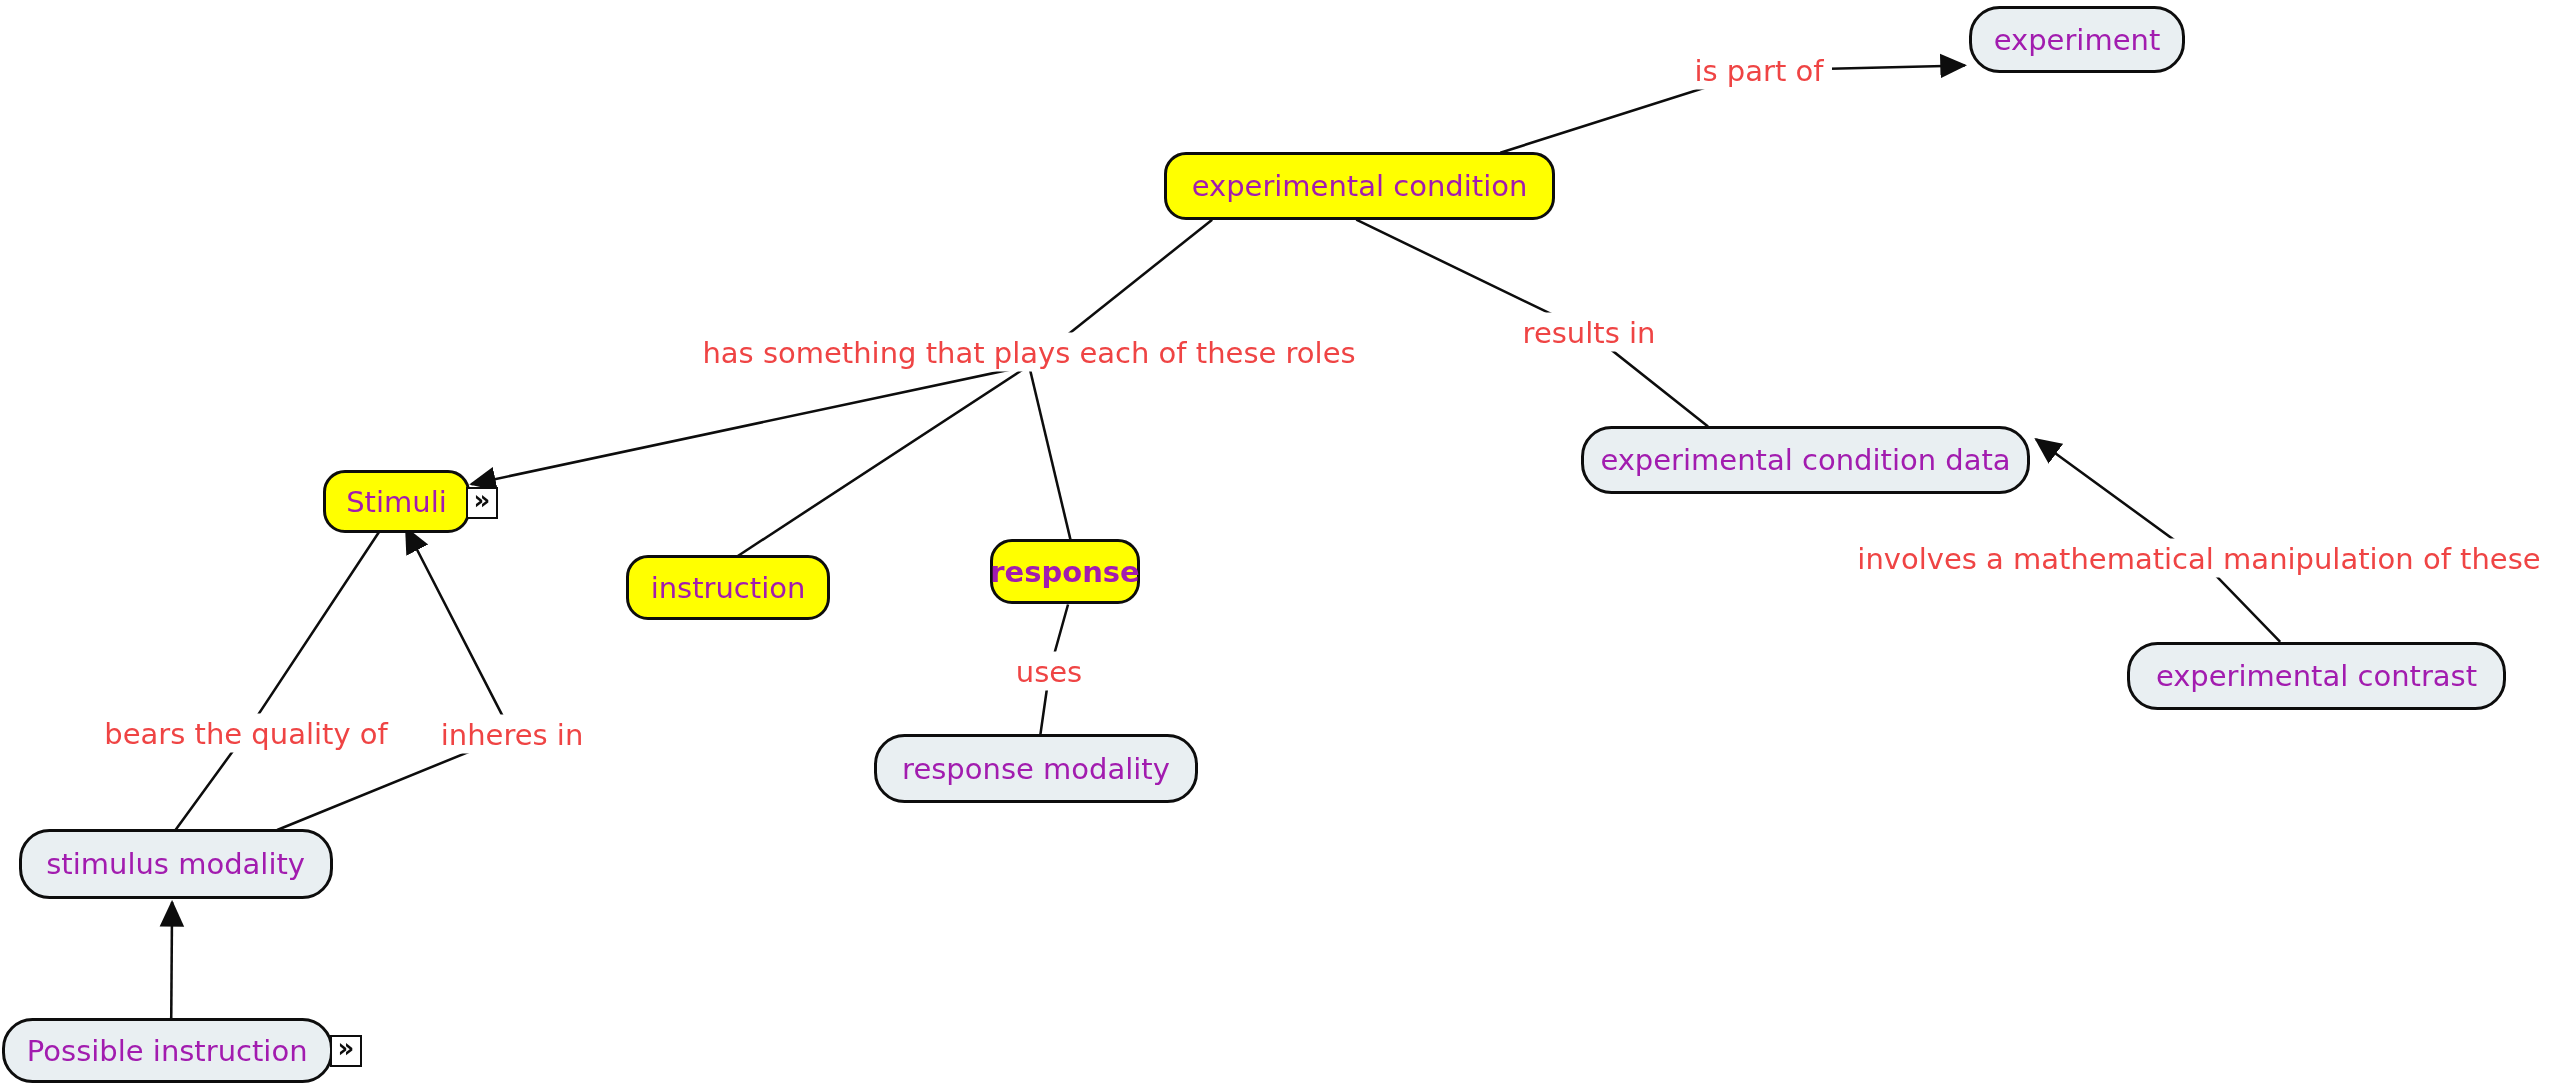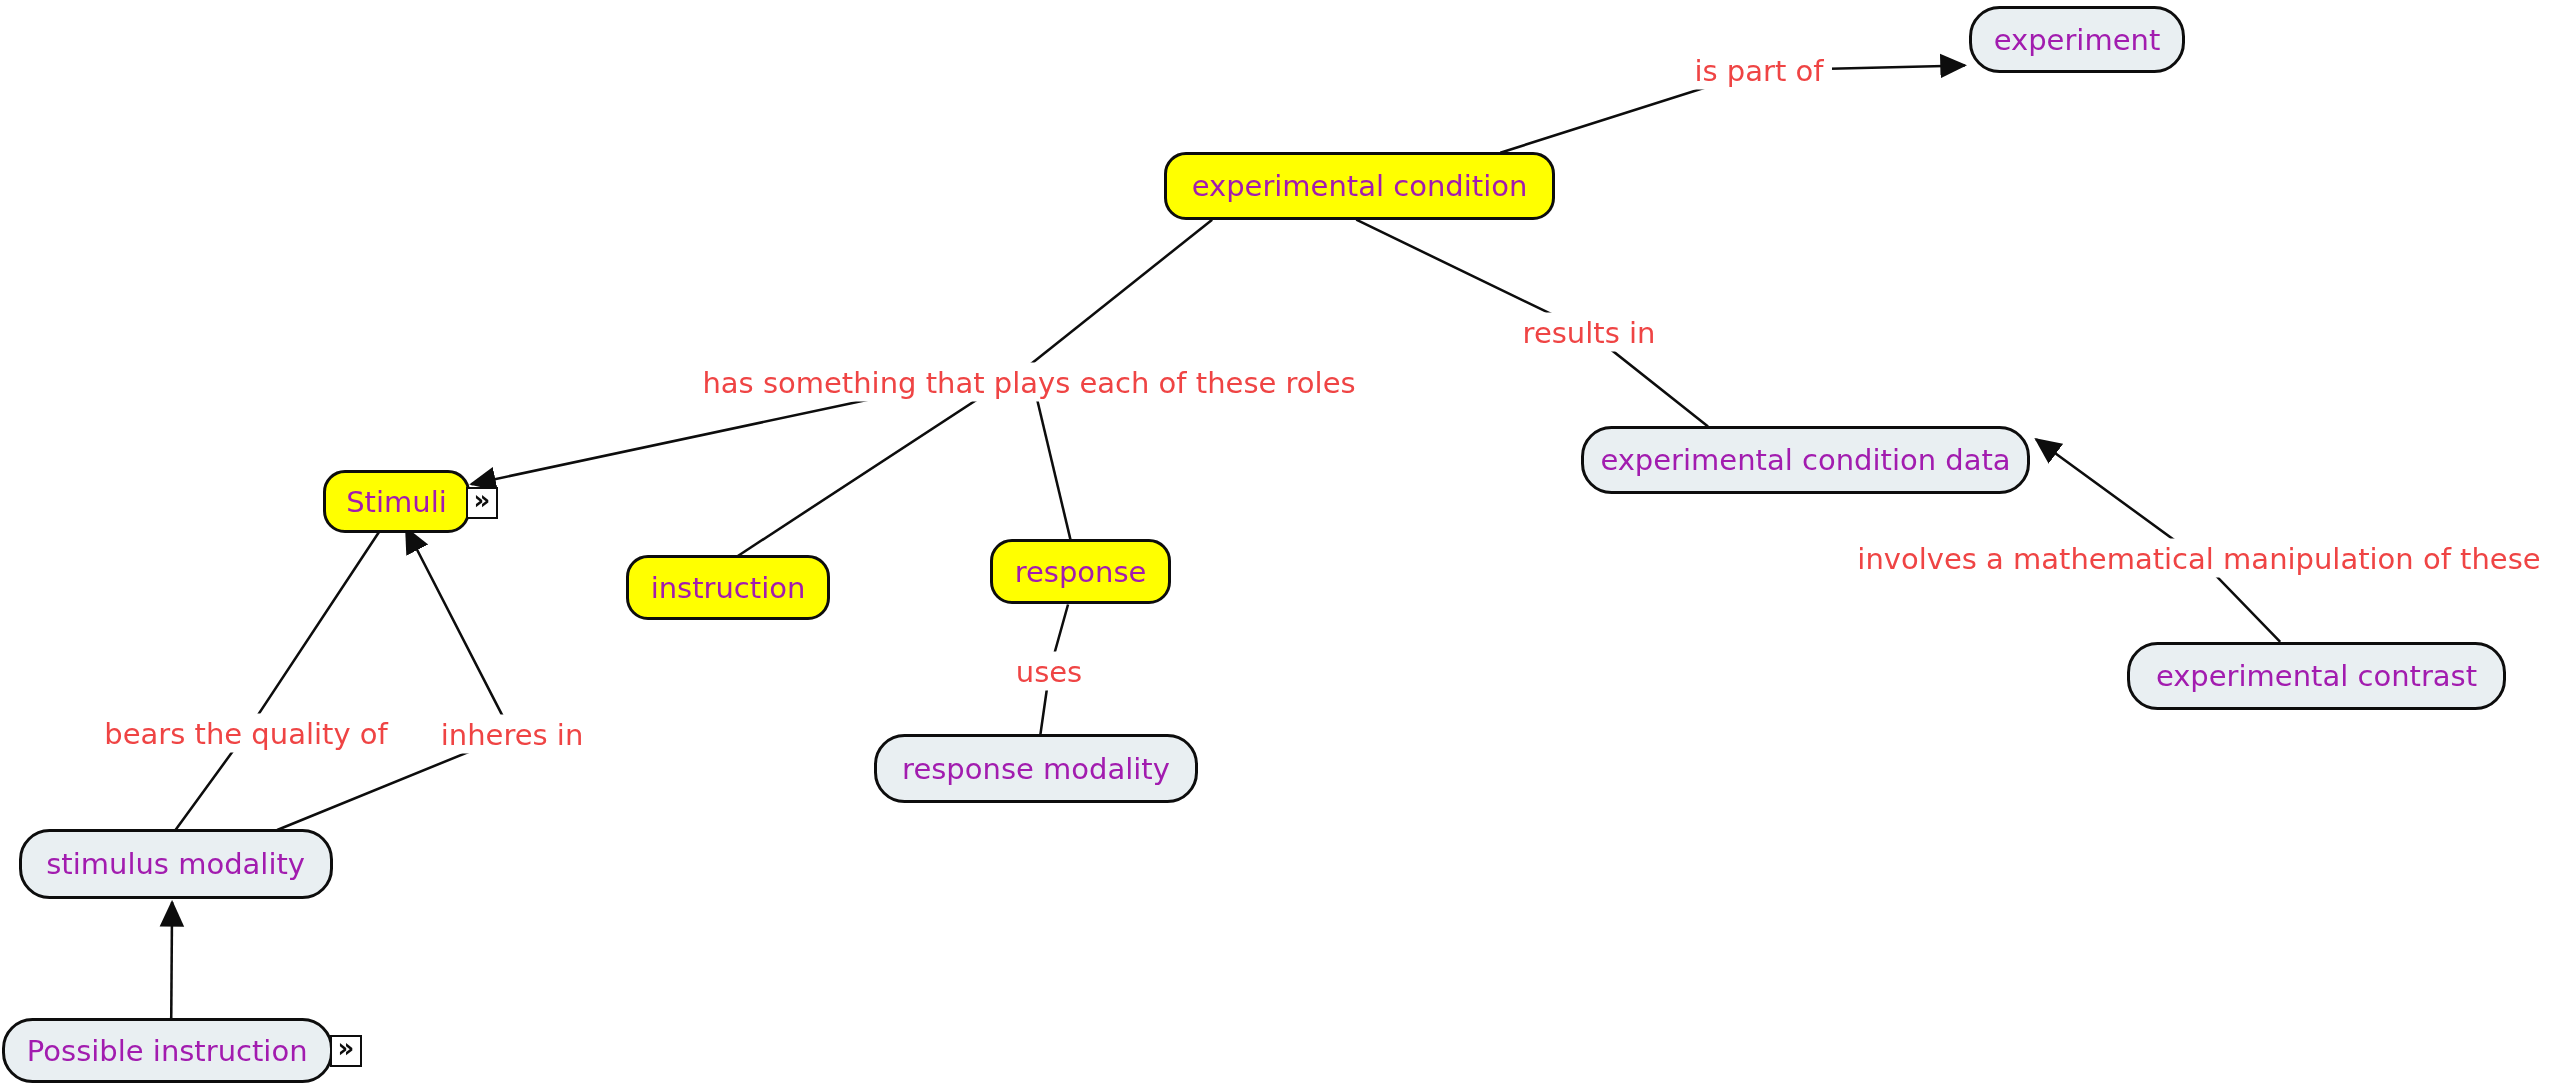--- a/index.html
+++ b/index.html
@@ -72,21 +72,21 @@
         <polyline points="1600,259 1875,392 2015,503" fill="none" stroke="#0d0d0d" stroke-width="3"></polyline>
         <polyline points="2690,757 2594,658 2402,518" fill="none" stroke="#0d0d0d" stroke-width="3" marker-end="url(#arrowhead)"></polyline>
         <polyline points="1260,713 1238,792 1222,904" fill="none" stroke="#0d0d0d" stroke-width="3"></polyline>
         <polyline points="207,979 290,865 452,620" fill="none" stroke="#0d0d0d" stroke-width="3"></polyline>
         <polyline points="327,979 604,866 479,623" fill="none" stroke="#0d0d0d" stroke-width="3" marker-end="url(#arrowhead)"></polyline>
         <polyline points="202,1202 203,1064" fill="none" stroke="#0d0d0d" stroke-width="3" marker-end="url(#arrowhead)"></polyline>
       </g>
   </svg>
   <div id="labels-layer">
       <div class="link-label" style="left: 1759px; top: 70px;">is part of</div>
-      <div class="link-label" style="left: 1029px; top: 382px;">has something that plays each of these roles</div>
+      <div class="link-label" style="left: 1029px; top: 352px;">has something that plays each of these roles</div>
       <div class="link-label" style="left: 1589px; top: 332px;">results in</div>
       <div class="link-label" style="left: 2199px; top: 558px;">involves a mathematical manipulation of these</div>
       <div class="link-label" style="left: 1049px; top: 671px;">uses</div>
       <div class="link-label" style="left: 246px; top: 733px;">bears the quality of</div>
       <div class="link-label" style="left: 512px; top: 734px;">inheres in</div>
     </div>
   <div id="nodes-layer">
       <div class="node concept" style="left: 1969px; top: 6px; width: 216px; height: 67px;">
         <span>experiment</span>
       </div>
@@ -99,21 +99,21 @@
       <div class="node concept" style="left: 2127px; top: 642px; width: 379px; height: 68px;">
         <span>experimental contrast</span>
       </div>
       <div class="node highlight" style="left: 323px; top: 470px; width: 147px; height: 63px;">
         <span>Stimuli</span>
       </div>
       <div class="resource-icon" style="left: 466px; top: 487px;">»</div>
       <div class="node highlight" style="left: 626px; top: 555px; width: 204px; height: 65px;">
         <span>instruction</span>
       </div>
-      <div class="node highlight" style="left: 990px; top: 539px; width: 181px; height: 65px;">
+      <div class="node highlight" style="left: 990px; top: 539px; width: 150px; height: 65px; font-weight: bold;">
         <span>response</span>
       </div>
       <div class="node concept" style="left: 874px; top: 734px; width: 324px; height: 69px;">
         <span>response modality</span>
       </div>
       <div class="node concept" style="left: 18.6px; top: 829px; width: 314px; height: 70px;">
         <span>stimulus modality</span>
       </div>
       <div class="node concept" style="left: 1.7px; top: 1018px; width: 331px; height: 65px;">
         <span>Possible instruction</span>

